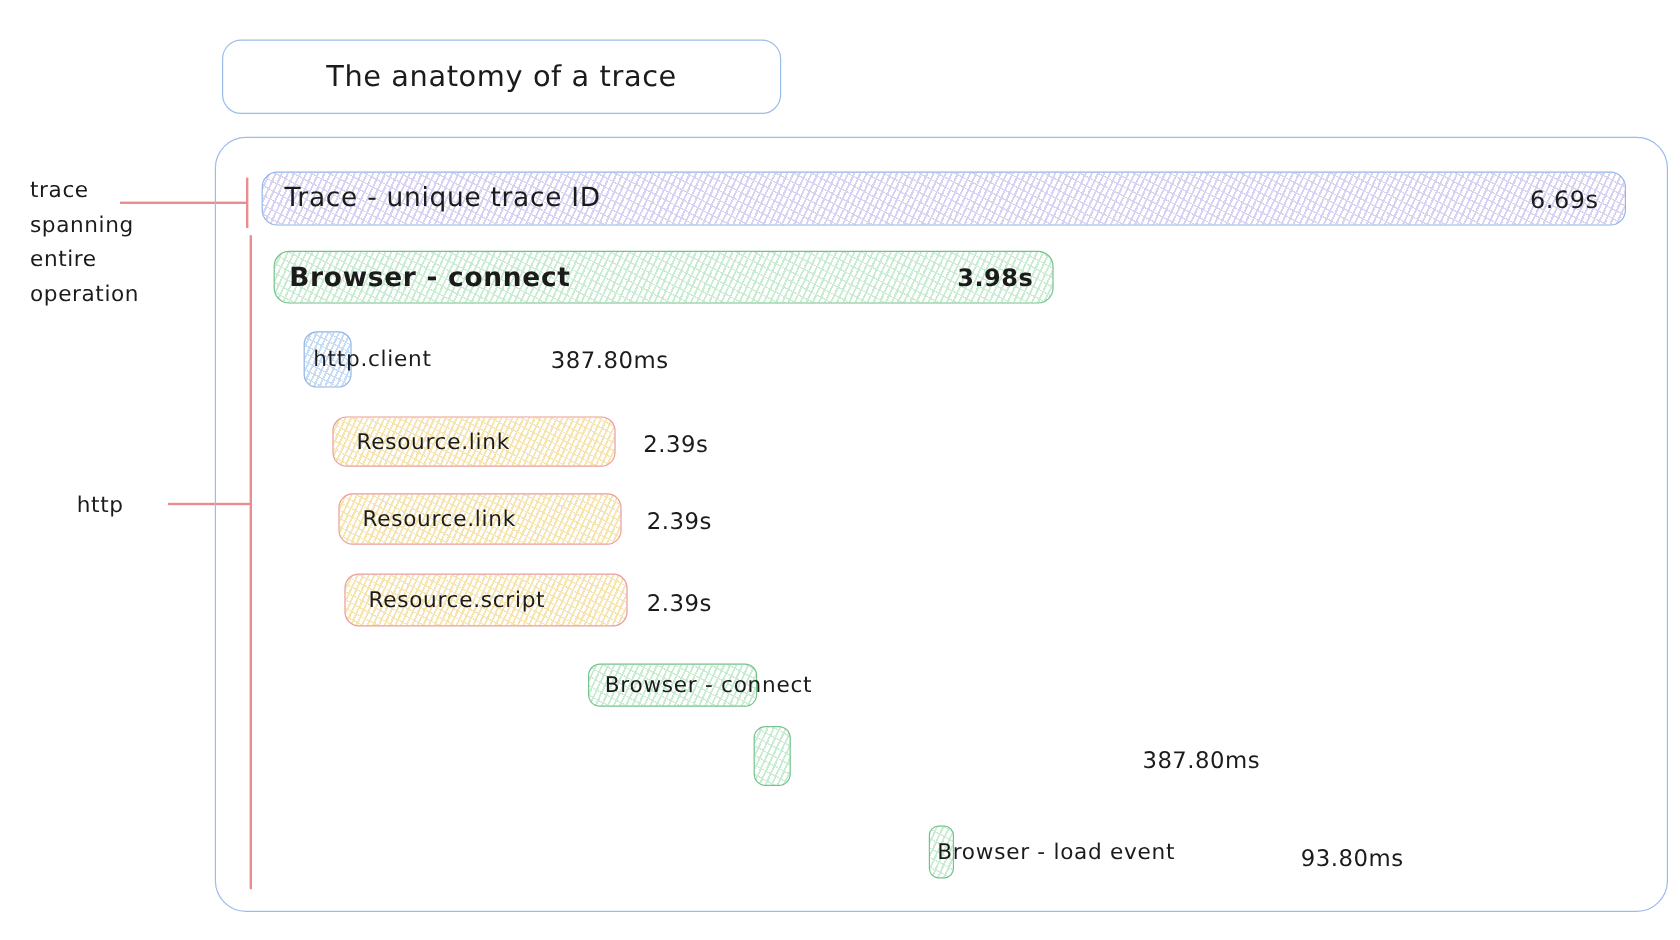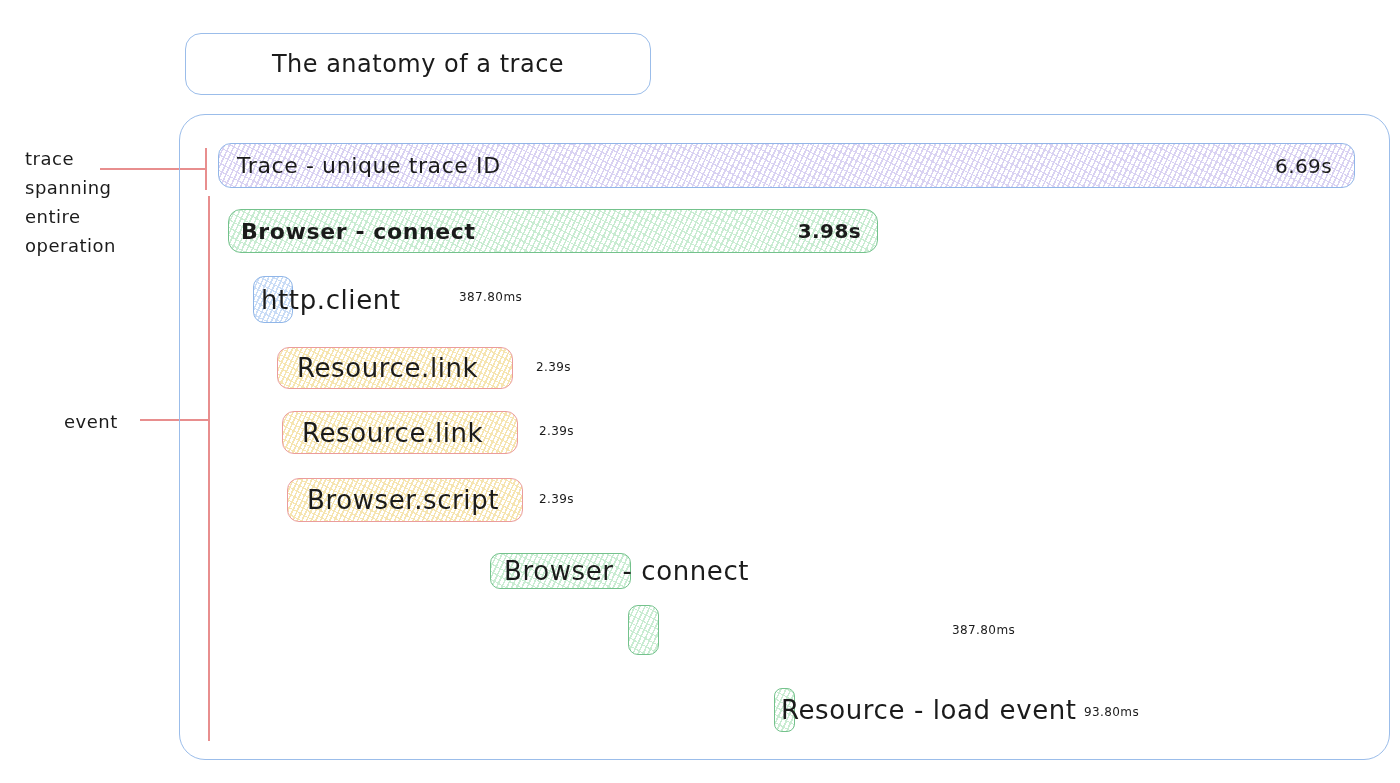--- a/index.html
+++ b/index.html
@@ -65,24 +65,24 @@
   .bar-label {
     font-size: 22px; letter-spacing: 0.6px; white-space: nowrap;
   }
   .bar .bar-label { padding-left: 18px; }
   .bar-duration-inside {
     margin-left: auto; padding-right: 22px;
     font-size: 20px; letter-spacing: 0.4px;
   }
   .float-label {
     position: absolute; display: flex; align-items: center;
-    font-size: 26px; letter-spacing: 0.6px; white-space: nowrap;
+    font-size: 18px; letter-spacing: 0.6px; white-space: nowrap;
   }
   .duration-abs {
-    position: absolute; font-size: 12px; letter-spacing: 0.4px; white-space: nowrap;
+    position: absolute; font-size: 19px; letter-spacing: 0.4px; white-space: nowrap;
   }
   
   .annotation {
     position: absolute; font-size: 18px; letter-spacing: 0.5px; line-height: 29px;
   }
   .red-line { position: absolute; background: var(--annotation_line, #e88e8e); }
 </style>
 </head>
 <body>
 
@@ -91,21 +91,21 @@
   <div class="title-box">
     <span>The anatomy of a trace</span>
   </div>
 
   <div class="annotation" style="left:25px; top:144px;">
     <div>trace</div>
     <div>spanning</div>
     <div>entire</div>
     <div>operation</div>
   </div>
-  <div class="annotation" style="left:64px; top:407px;">event</div>
+  <div class="annotation" style="left:64px; top:407px;">http</div>
 
   <div class="red-line" style="left:100px; top:168px; width:106px; height:2px;"></div>
   <div class="red-line" style="left:205px; top:148px; width:2px; height:42px;"></div>
   <div class="red-line" style="left:140px; top:419px; width:69px; height:2px;"></div>
   <div class="red-line" style="left:208px; top:196px; width:2px; height:545px;"></div>
 
   <div class="outer-container"></div>
 
   <div class="bar fill-purple" style="left:218px; top:143px; width:1137px; height:45px; border-radius:13px;">
     <span class="bar-label">Trace - unique trace ID</span>
@@ -123,26 +123,26 @@
 
   <div class="mini-box fill-yellow" style="left:277px; top:347px; width:236px; height:42px; border-radius:12px;"></div>
   <span class="float-label" style="left:297px; top:347px; height:42px;">Resource.link</span>
   <span class="duration-abs" style="left:536px; top:360px;">2.39s</span>
 
   <div class="mini-box fill-yellow" style="left:282px; top:411px; width:236px; height:43px; border-radius:12px;"></div>
   <span class="float-label" style="left:302px; top:411px; height:43px;">Resource.link</span>
   <span class="duration-abs" style="left:539px; top:424px;">2.39s</span>
 
   <div class="mini-box fill-yellow" style="left:287px; top:478px; width:236px; height:44px; border-radius:12px;"></div>
-  <span class="float-label" style="left:307px; top:478px; height:44px;">Browser.script</span>
+  <span class="float-label" style="left:307px; top:478px; height:44px;">Resource.script</span>
   <span class="duration-abs" style="left:539px; top:492px;">2.39s</span>
 
   <div class="mini-box fill-green" style="left:490px; top:553px; width:141px; height:36px; border-radius:10px;"></div>
   <span class="float-label" style="left:504px; top:551px; height:40px;">Browser - connect</span>
 
   <div class="mini-box fill-green" style="left:628px; top:605px; width:31px; height:50px; border-radius:10px;"></div>
   <span class="duration-abs" style="left:952px; top:623px;">387.80ms</span>
 
   <div class="mini-box fill-green" style="left:774px; top:688px; width:21px; height:44px; border-radius:8px;"></div>
-  <span class="float-label" style="left:781px; top:688px; height:44px;">Resource - load event</span>
+  <span class="float-label" style="left:781px; top:688px; height:44px;">Browser - load event</span>
   <span class="duration-abs" style="left:1084px; top:705px;">93.80ms</span>
 
 </div>
 
 </body></html>

